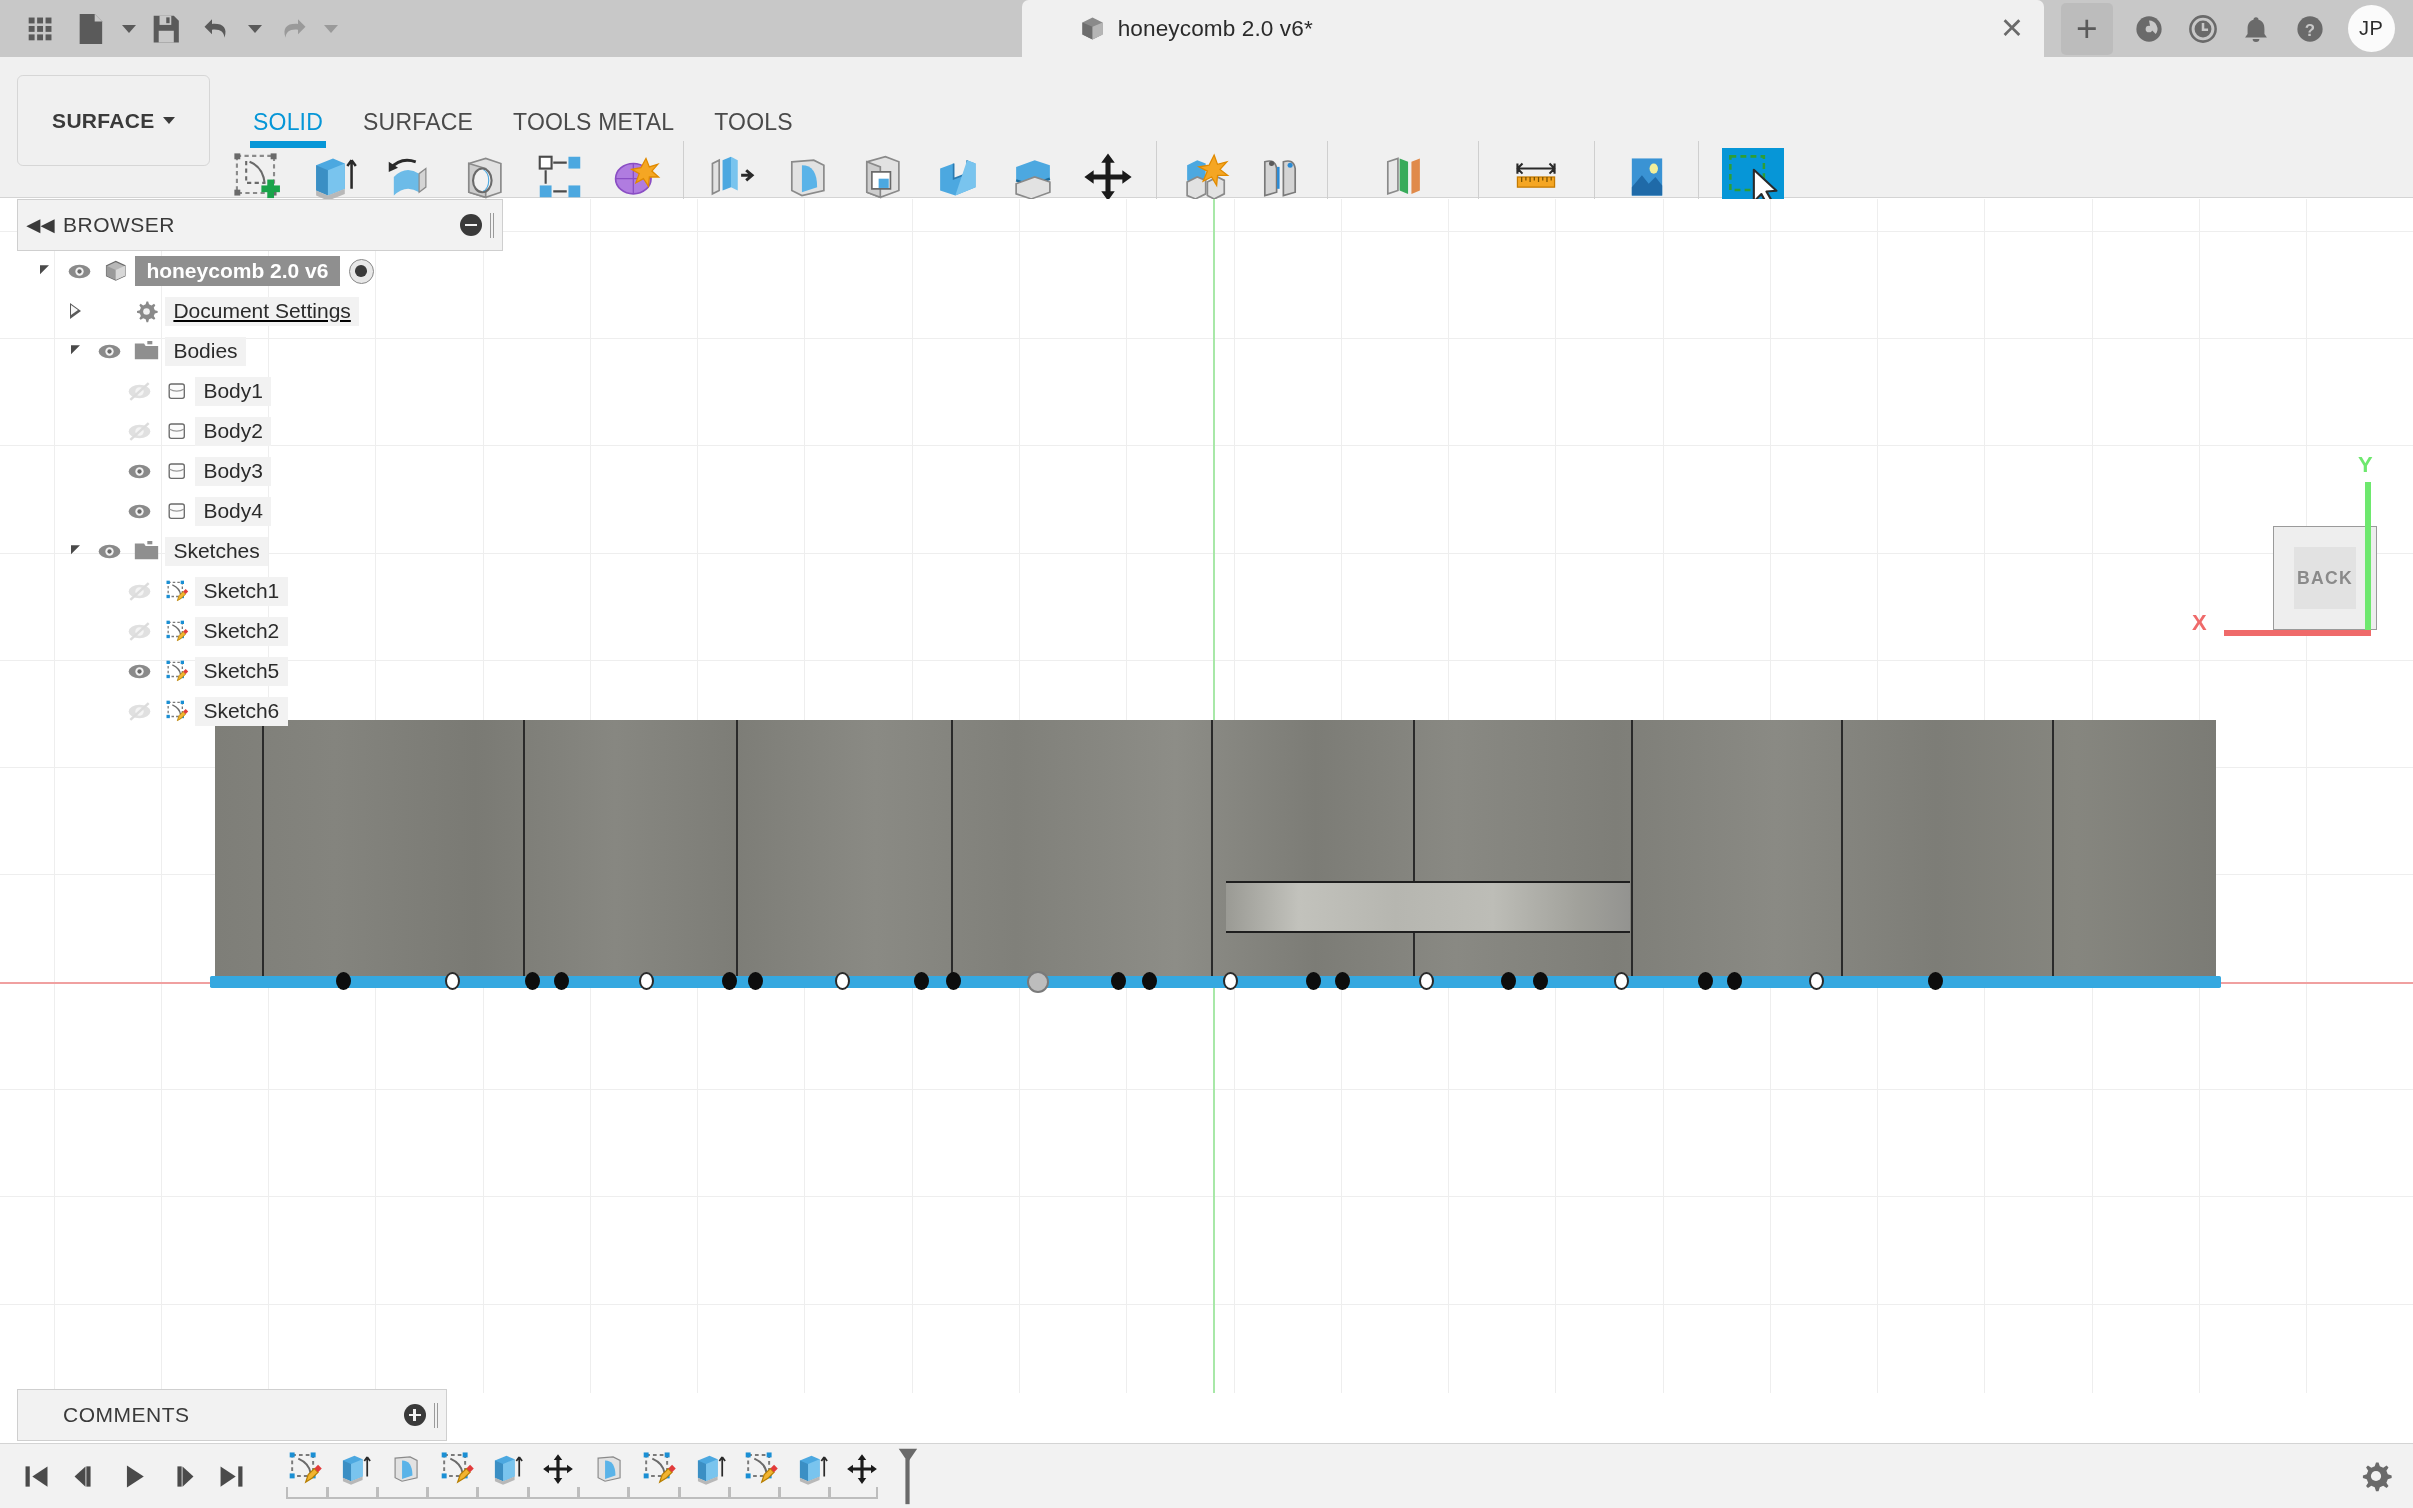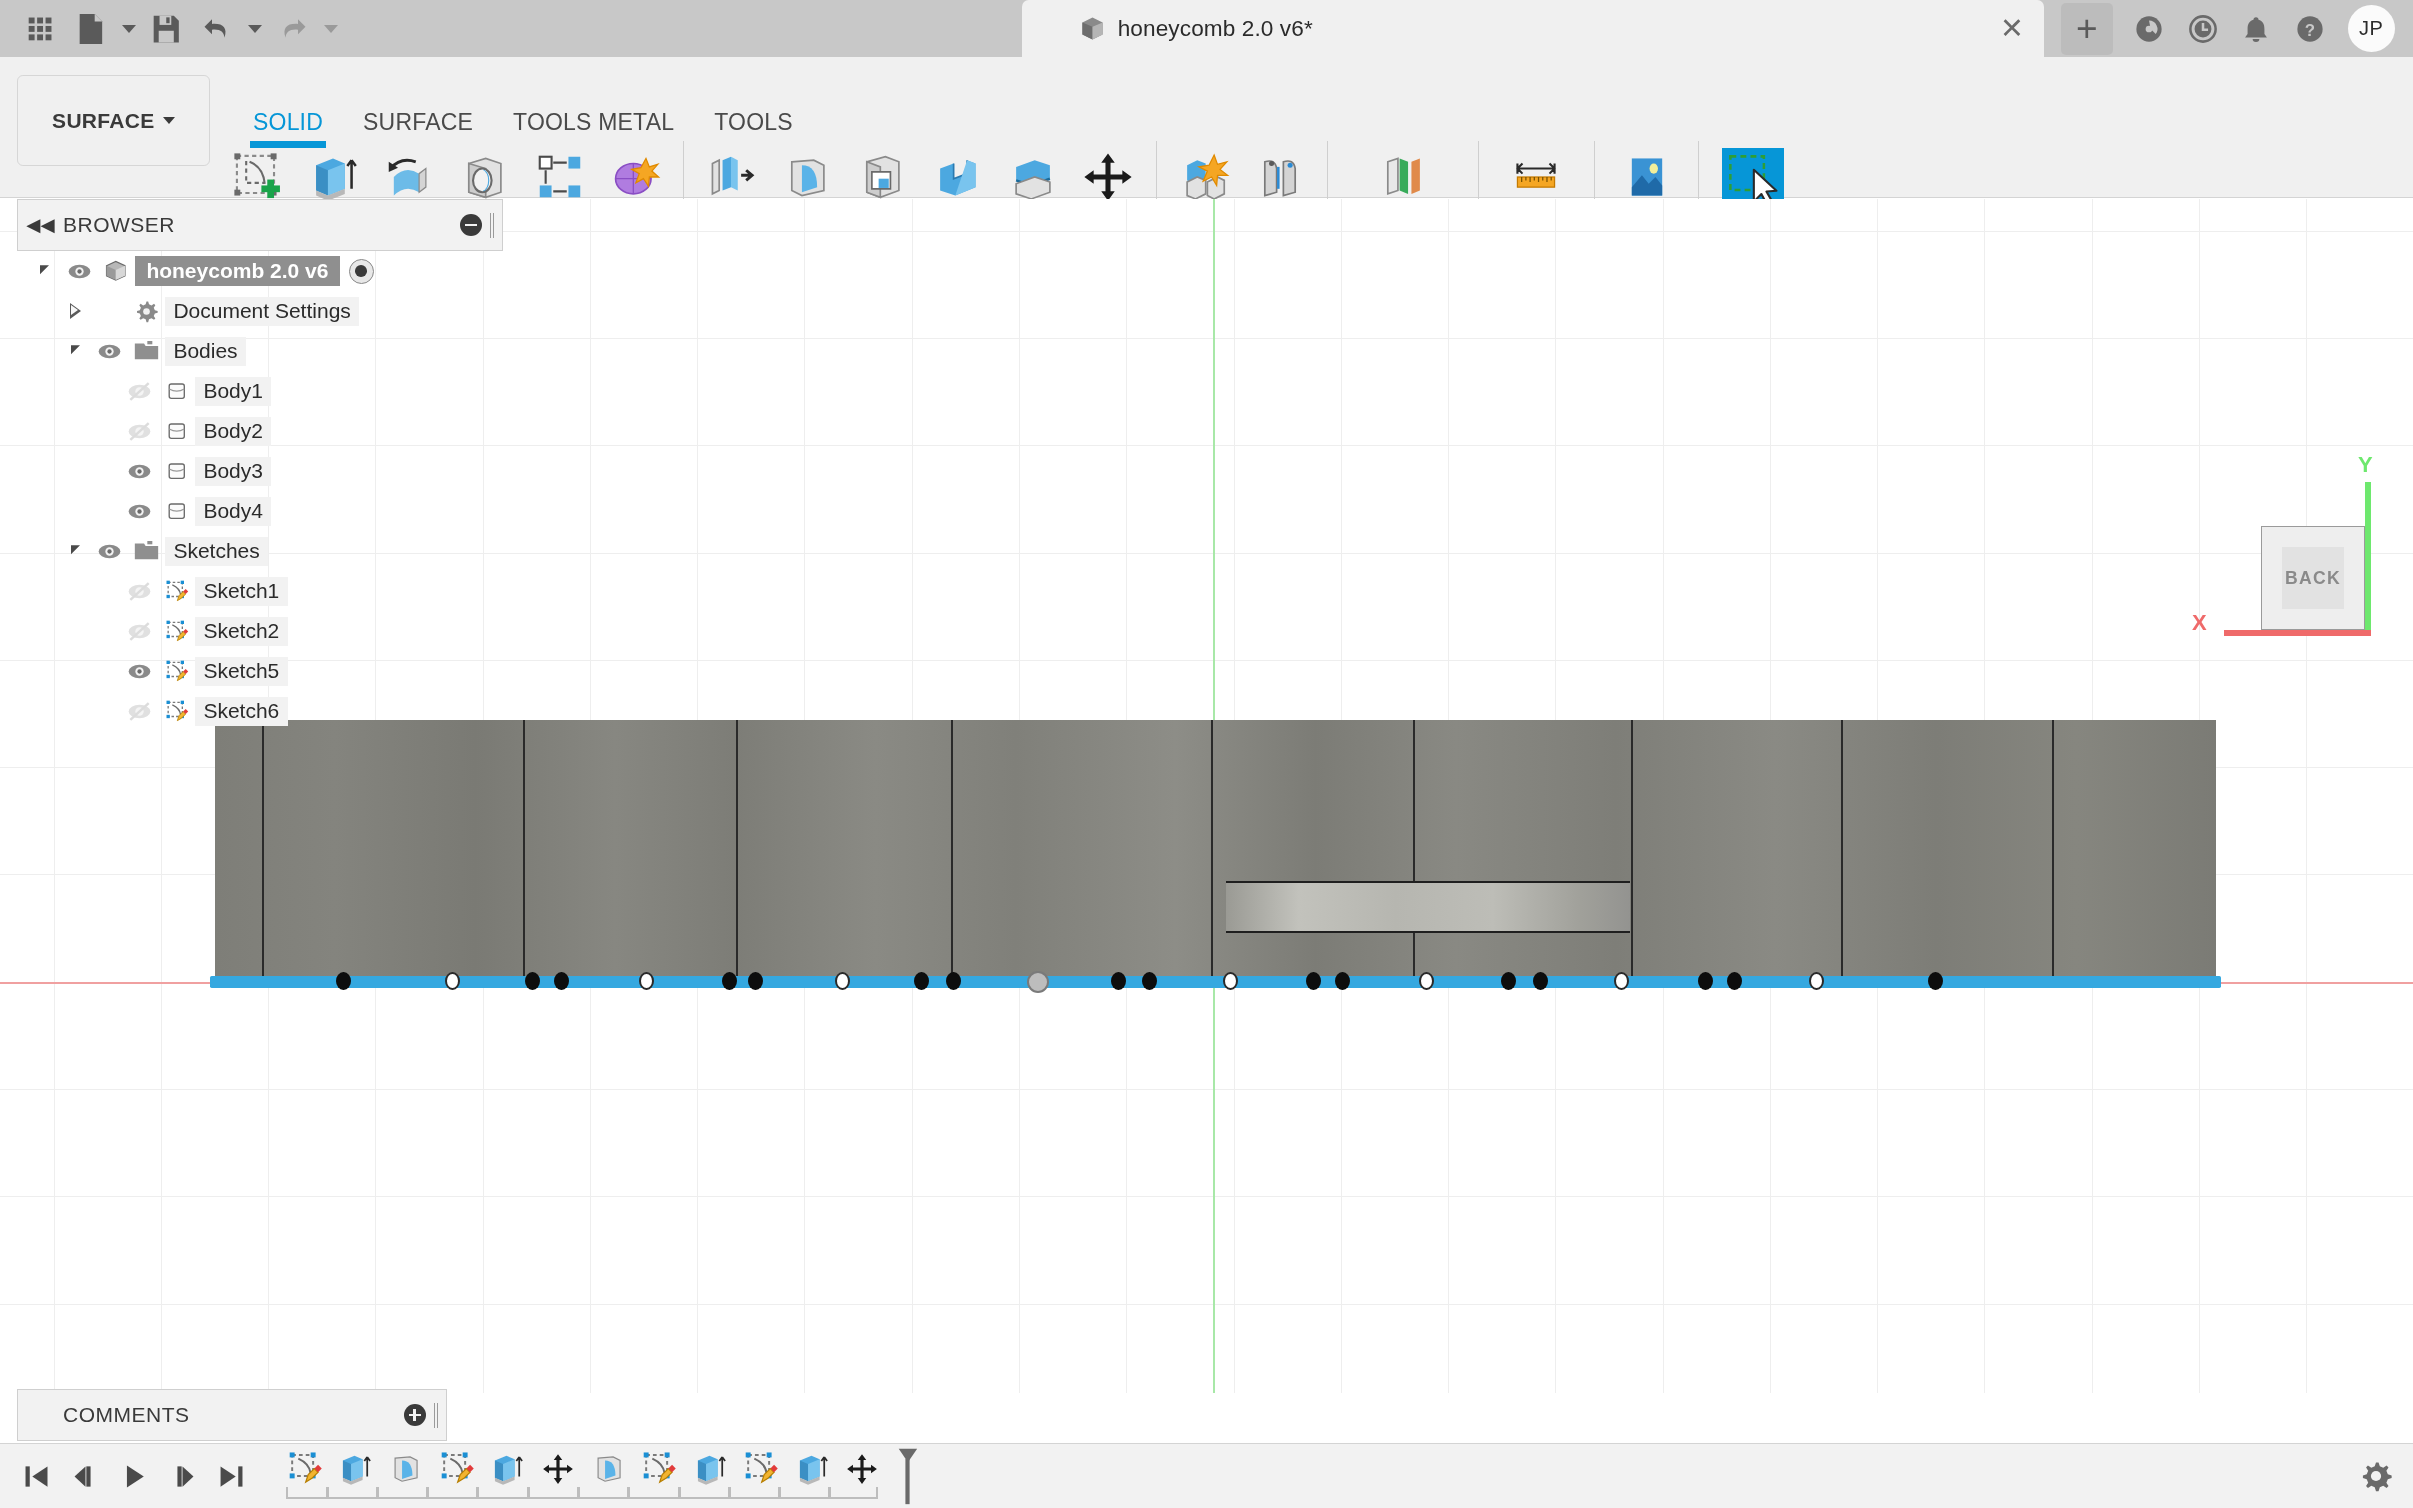--- a/index.html
+++ b/index.html
@@ -154,21 +154,21 @@
   .pt.open { background:#ffffff; border:2.5px solid #2a2a2a; }
   .origin-pt {
     position:absolute; width:22px;height:22px;border-radius:50%;
     background:#bdbdbd; border:2.5px solid #7a7a7a;
   }
 
   
   .viewcube { position:absolute; right: 45px; top: 327px; width: 107px; height: 107px;}
   .vc-face {
     width:104px;height:104px;background:#eeeeee;border:1.7px solid #9a9a9a;
-    display:flex;align-items:center;justify-content:center;cursor:pointer;
+    display:flex;align-items:center;justify-content:center;cursor:pointer;margin-left:12px;
   }
   .vc-face .inner { width:62px;height:62px;background:#e2e2e2; display:flex;align-items:center;justify-content:center;}
   .vc-label { font-size: 17.6px; color:#8a8a8a; letter-spacing:1.3px; font-weight:bold;}
   .vc-ax-y { position:absolute; left:104px; top:-44px; width:5.9px; height:149px; background:#6ee86e; }
   .vc-ax-x { position:absolute; left:-37px; top:104px; width:147px; height:5.9px; background:#ef6a6a; }
   .vc-lbl-y { position:absolute; left:97px; top:-74px; font-size:22px; color:#6ee86e; font-weight:bold;}
   .vc-lbl-x { position:absolute; left:-69px; top:84px; font-size:22px; color:#ef6a6a; font-weight:bold;}
 
   
   .comments {
@@ -660,21 +660,21 @@
         <div class="ticon">
           <svg width="23.5" height="23.5" viewBox="0 0 28 28">
             <path d="M3 8 L14 3 L25 8 L25 20 L14 25 L3 20 Z" fill="#b8b8b8" stroke="#6a6a6a" stroke-width="1.4"></path>
             <path d="M3 8 L14 13 L14 25 L3 20 Z" fill="#9a9a9a"></path>
             <path d="M14 13 L25 8 L25 20 L14 25 Z" fill="#d8d8d8"></path>
           </svg>
         </div>
         <span class="tlabel">honeycomb 2.0 v6</span>
         <span class="radio-dot"></span>
       </div>
-      <div class="tnode" style="padding-left: 42px;">
+      <div class="tnode" style="padding-left: 42px; text-decoration: underline;">
         <div class="tw">
           <span class="arrow-r"></span>
         </div>
         <div class="eye"></div>
         <div class="ticon">
           <svg width="25" height="25" viewBox="0 0 30 30">
             <path d="M15 3 l2 0 l1 3.4 l3 1.3 l3-1.9 l1.6 1.6 l-1.9 3 l1.3 3 l3.4 1 l0 2 l-3.4 1 l-1.3 3 l1.9 3 l-1.6 1.6 l-3 -1.9 l-3 1.3 l-1 3.4 l-2 0 l-1 -3.4 l-3 -1.3 l-3 1.9 l-1.6 -1.6 l1.9 -3 l-1.3 -3 l-3.4 -1 l0 -2 l3.4 -1 l1.3 -3 l-1.9 -3 l1.6 -1.6 l3 1.9 l3 -1.3 z" fill="#8a8a8a"></path>
             <circle cx="15" cy="15" r="4" fill="#f2f2f2"></circle>
           </svg>
         </div>

